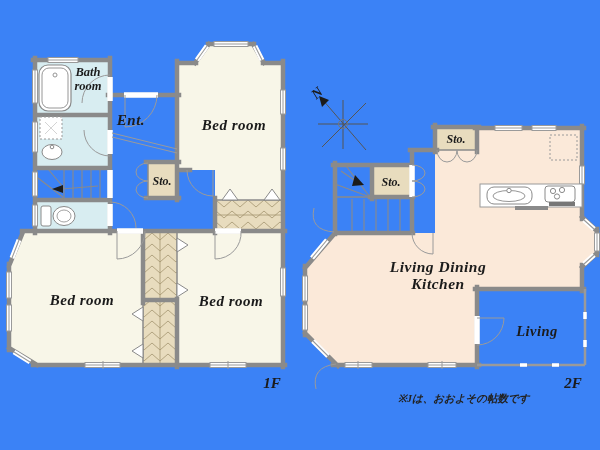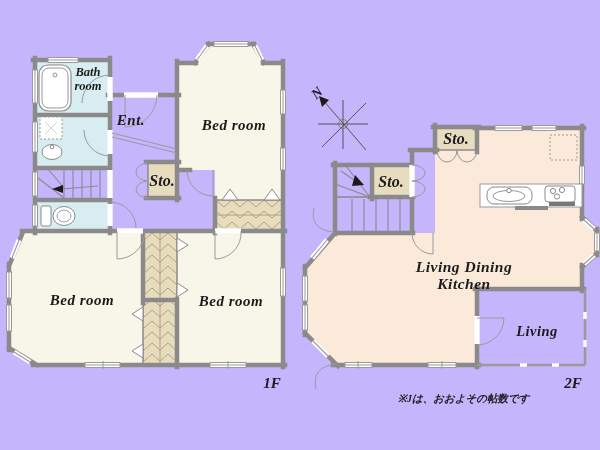--- a/index.html
+++ b/index.html
@@ -1,24 +1,24 @@
 <!DOCTYPE html>
 <html><head>
 <meta charset="utf-8">
 <style>
   html,body{margin:0;padding:0;background:#ffffff;}
-  #stage{position:relative;width:600px;height:450px;background:#c4b5fd;overflow:hidden;
+  #stage{position:relative;width:600px;height:450px;background:#3b82f6;overflow:hidden;
          font-family:"Liberation Serif","DejaVu Serif",serif;}
   #plan-svg{position:absolute;left:0;top:0;}
   .lbl{position:absolute;transform:translate(-50%,-50%);color:#1b1b1b;
        font-style:italic;font-weight:700;text-align:center;line-height:1.08;
        white-space:normal;pointer-events:none;}
   .lbl-room{font-size:12.5px;}
   .lbl-big{font-size:15px;letter-spacing:.5px;}
-  .lbl-sto{font-size:16px;}
+  .lbl-sto{font-size:12px;}
   .lbl-floor{font-size:15px;}
   .lbl-n{font-size:14px;transform:translate(-50%,-50%) rotate(-42deg);}
   .note{position:absolute;font-size:10.5px;font-style:italic;font-weight:700;color:#222;
         white-space:nowrap;}
 </style>
 </head>
 <body>
 
 <div id="stage">
 <svg id="plan-svg" width="600" height="450" viewBox="0 0 600 450">
@@ -242,18 +242,18 @@
 <div class="lbl lbl-big" style="left:131px;top:120px;width:60px;">Ent.</div>
 <div class="lbl lbl-big" style="left:234px;top:125px;width:120px;">Bed room</div>
 <div class="lbl lbl-sto" style="left:162px;top:181px;width:34px;">Sto.</div>
 <div class="lbl lbl-big" style="left:82px;top:300px;width:120px;">Bed room</div>
 <div class="lbl lbl-big" style="left:231px;top:301px;width:120px;">Bed room</div>
 <div class="lbl lbl-floor" style="left:272px;top:383px;width:40px;">1F</div>
 
 <div class="lbl lbl-n" style="left:317px;top:93px;width:20px;">N</div>
 <div class="lbl lbl-sto" style="left:391px;top:182px;width:34px;">Sto.</div>
 <div class="lbl lbl-sto" style="left:456px;top:139px;width:34px;">Sto.</div>
-<div class="lbl lbl-big" style="left:464px;top:276px;width:132px;font-size:15.5px;">Living Dining Kitchen</div>
+<div class="lbl lbl-big" style="left:438px;top:276px;width:132px;font-size:15.5px;">Living Dining Kitchen</div>
 <div class="lbl lbl-big" style="left:537px;top:332px;width:90px;font-size:14.5px;">Living</div>
 <div class="lbl lbl-floor" style="left:573px;top:383px;width:40px;">2F</div>
 
 <div class="note" style="left:398px;top:391px;">※Jは、おおよその帖数です</div>
 </div>
 
 </body></html>

